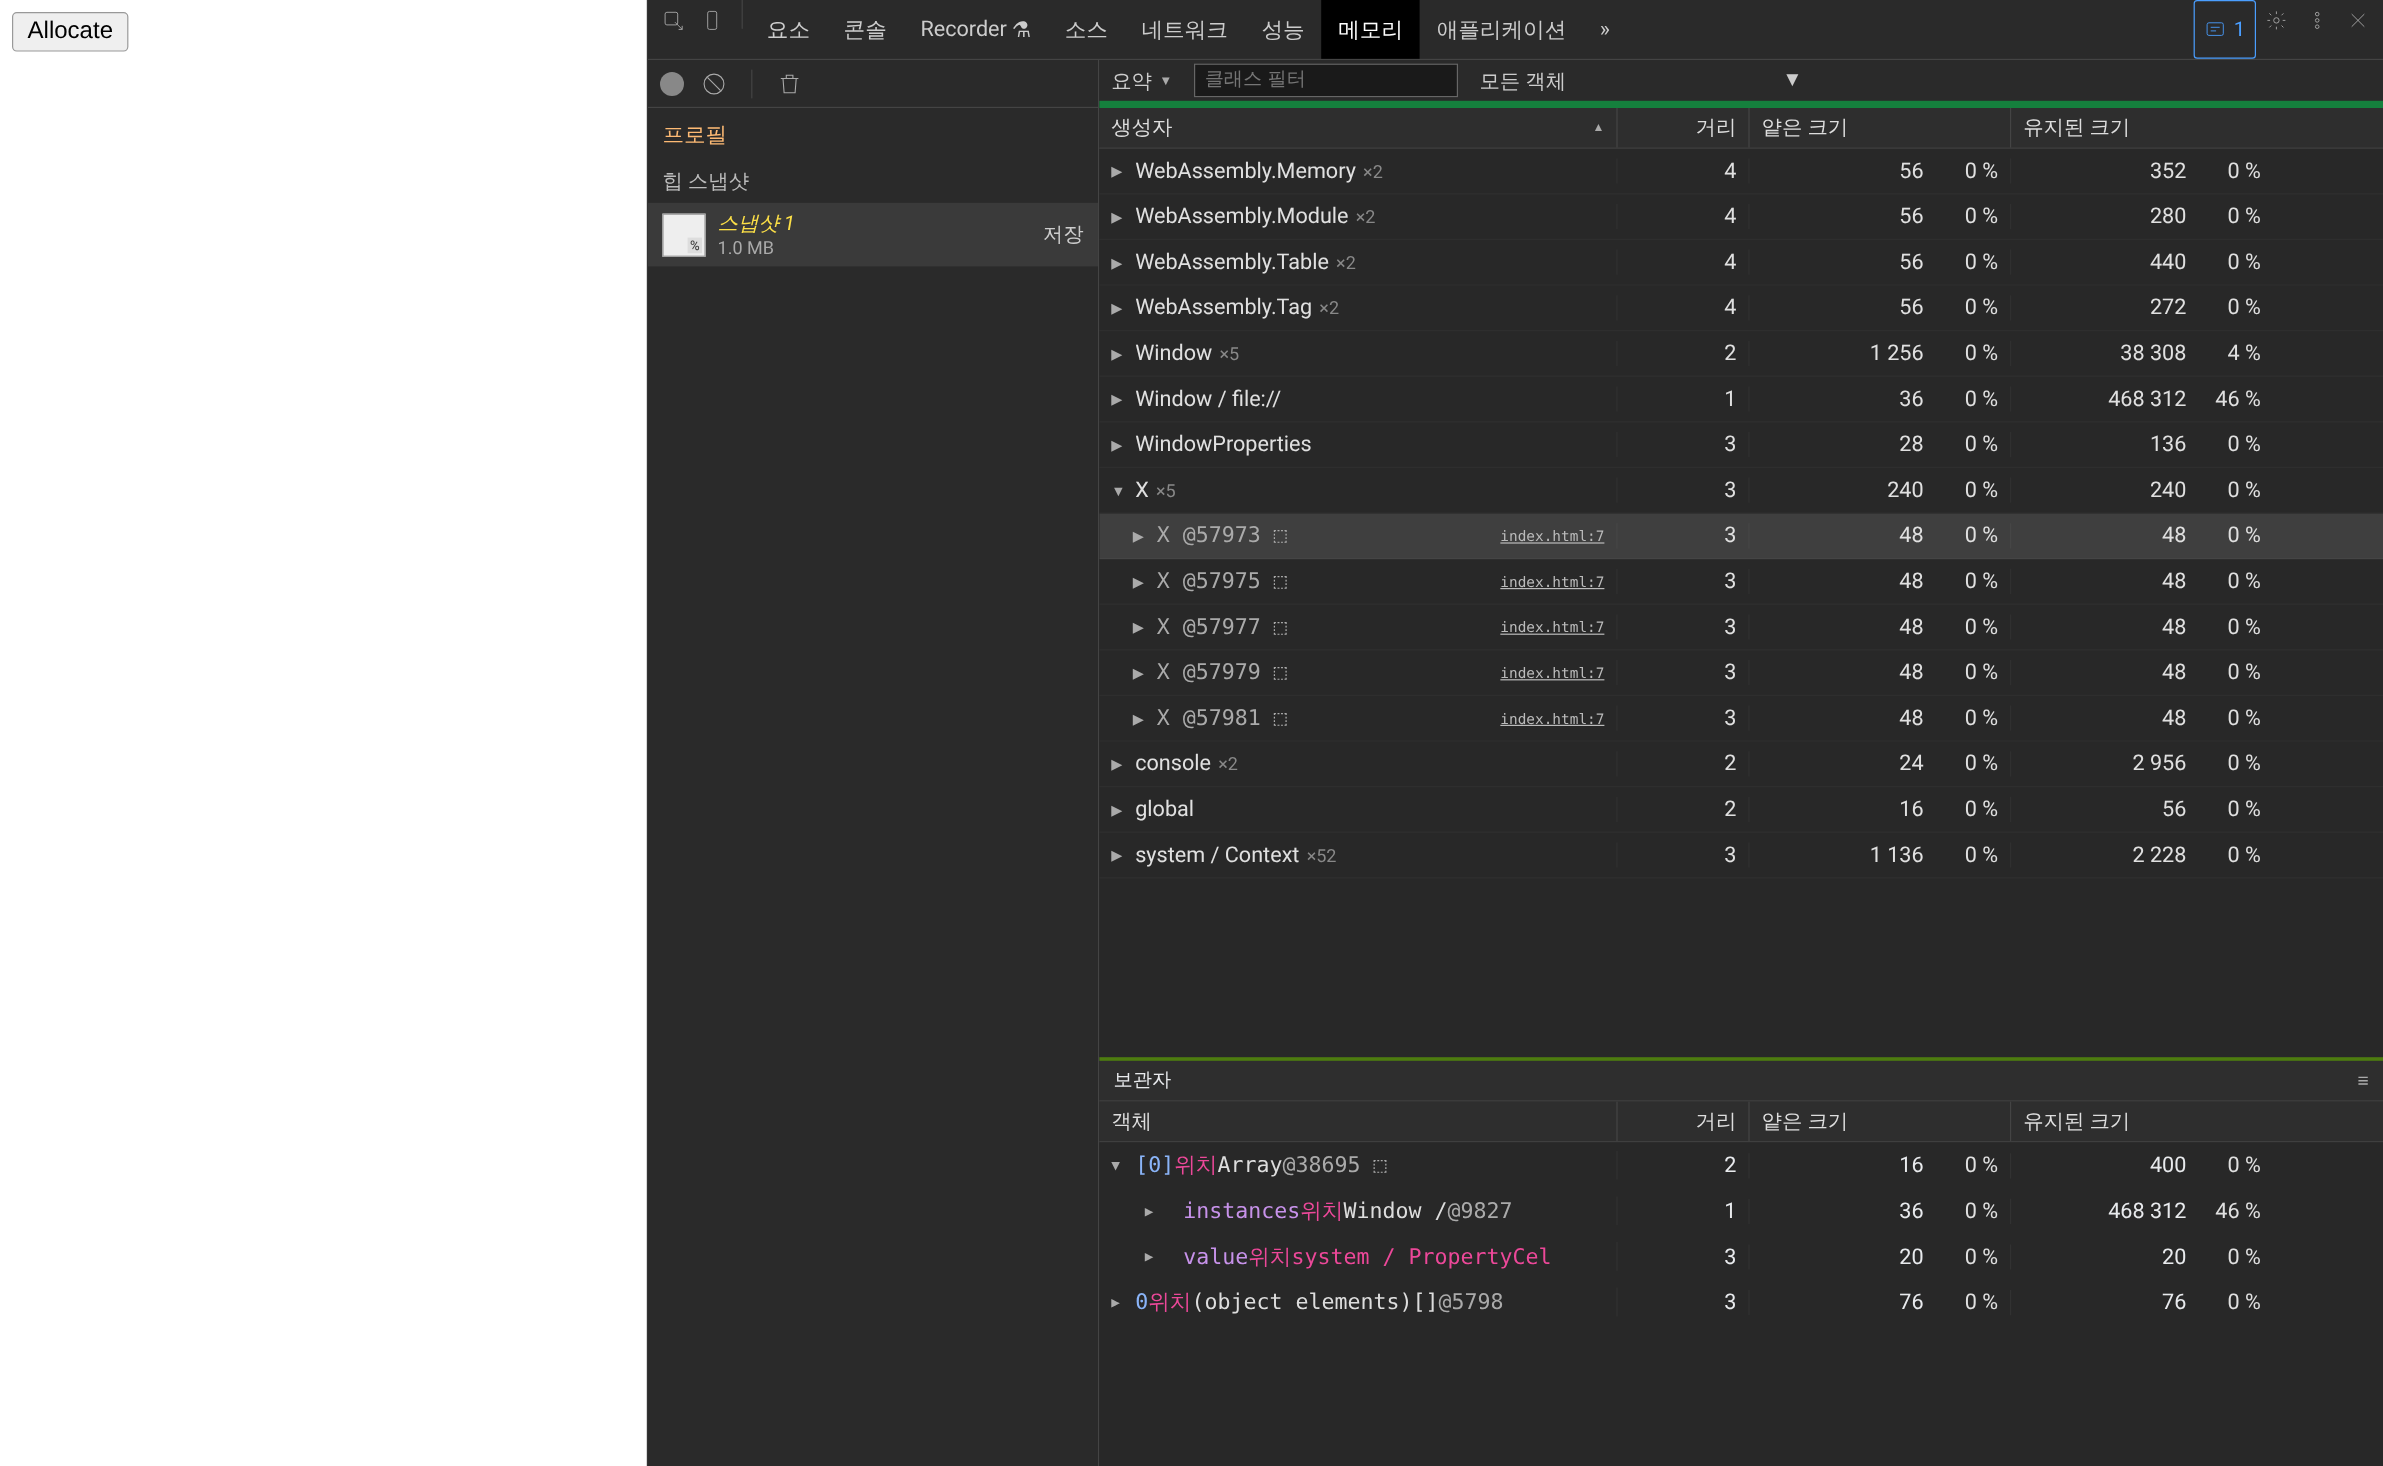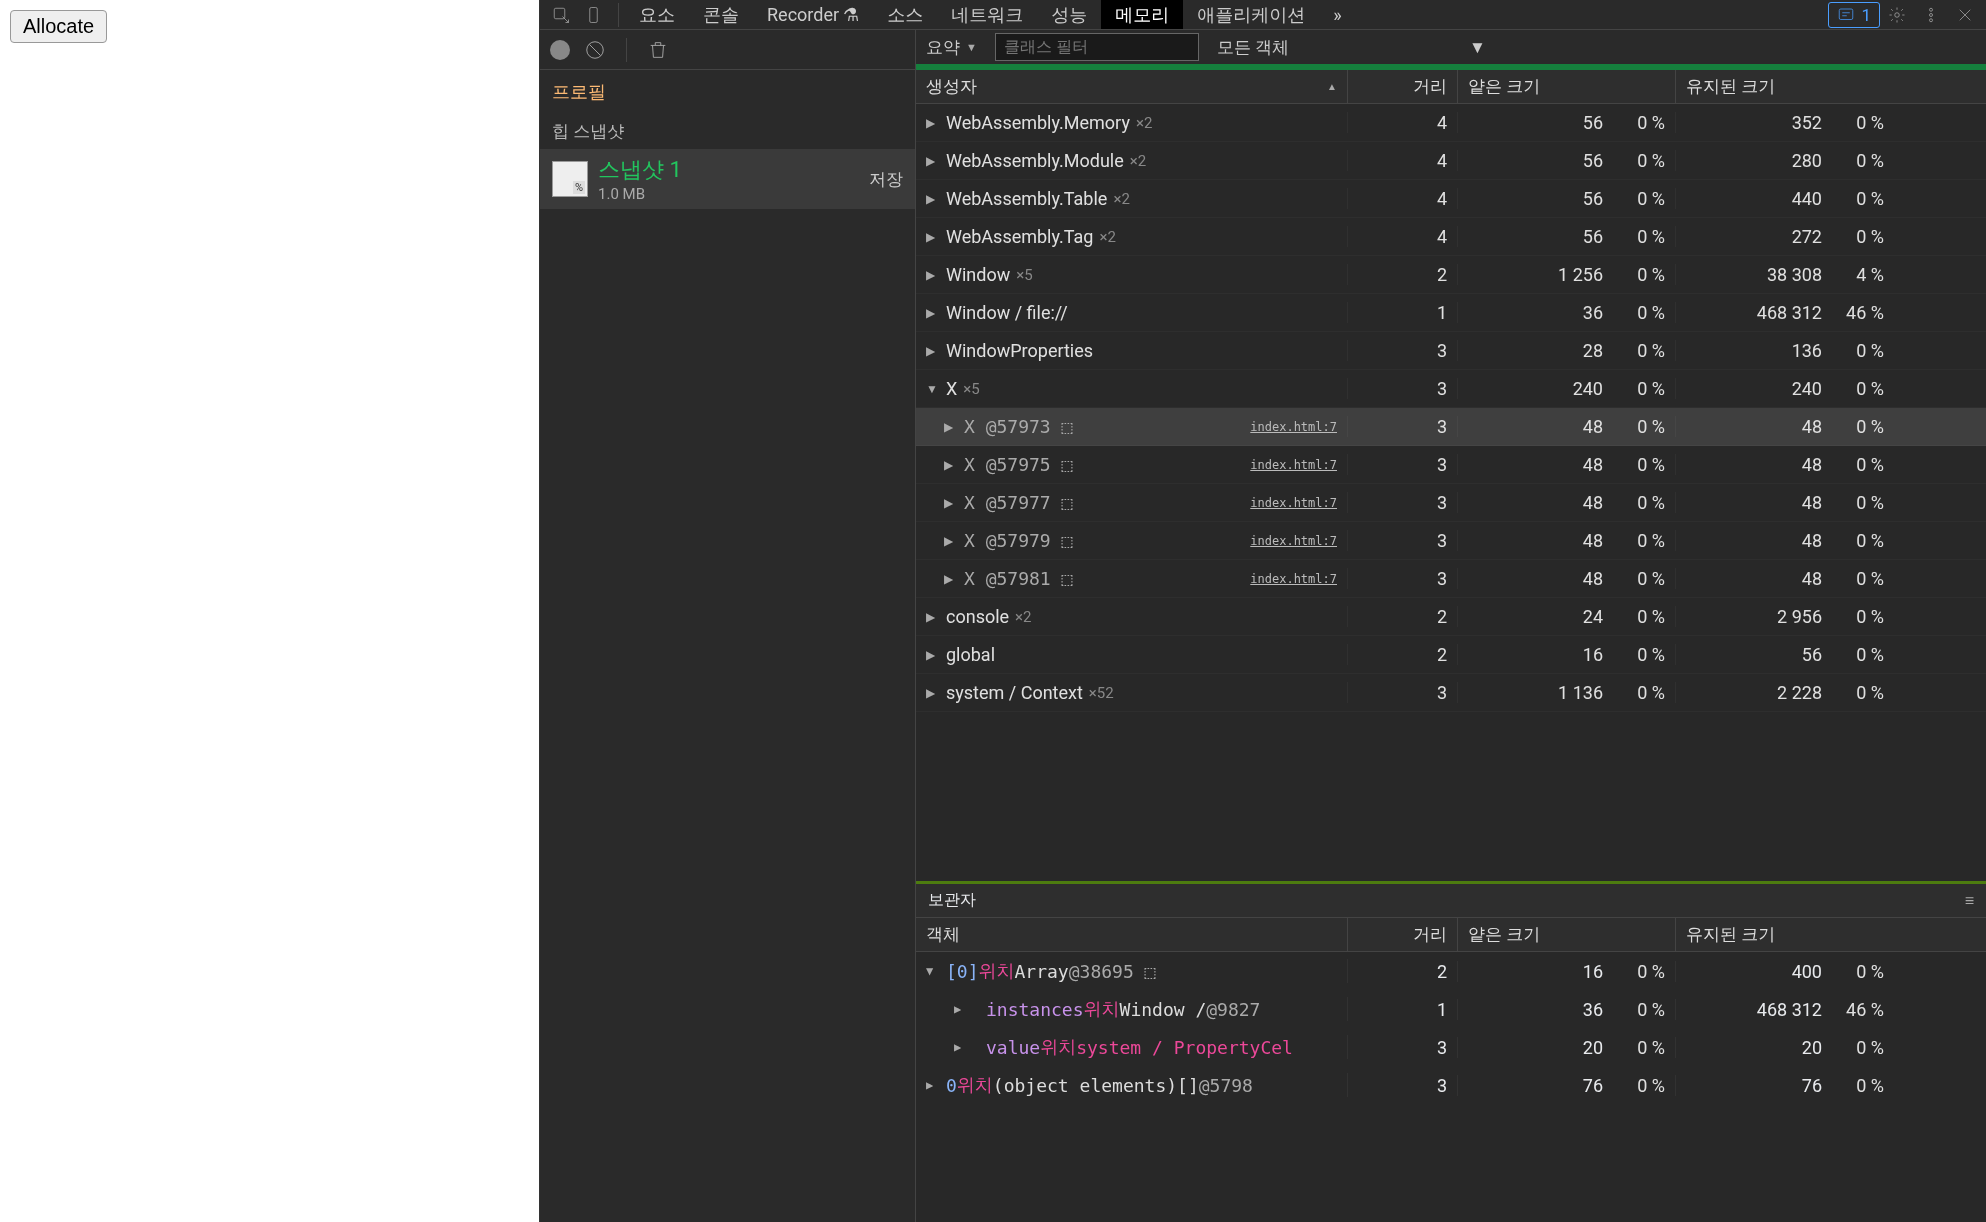--- a/index.html
+++ b/index.html
@@ -37,23 +37,22 @@
   flex: 1;
   display: flex;
   flex-direction: column;
   background: #282828;
   font-size: 17px;
 }
 
 
 .devtools-tabbar {
   display: flex;
-  align-items: center;
   background: #2a2a2a;
-  height: 30px;
+  height: 50px;
   border-bottom: 1px solid #444;
   padding: 0 4px;
 }
 .tabbar-iconbtn {
   width: 34px;
   height: 34px;
   display: flex;
   align-items: center;
   justify-content: center;
   color: #aaa;
@@ -150,21 +149,21 @@
 .snapshot-icon::after {
   content: "%";
   position: absolute;
   right: 2px; bottom: 2px;
   font-size: 11px;
   background: #ddd;
   padding: 0 2px;
   color: #333;
 }
 .snapshot-info { flex: 1; }
-.snapshot-name { color: #22c55e; font-size: 22px; }
+.snapshot-name { color: #fde047; font-size: 17px; font-style: italic; }
 .snapshot-size { color: #aaa; font-size: 15px; }
 .snapshot-save { color: #ccc; font-size: 17px; cursor: pointer; }
 
 
 .memory-content {
   flex: 1;
   display: flex;
   flex-direction: column;
   overflow: hidden;
 }
@@ -186,21 +185,21 @@
   color: #ccc;
   cursor: pointer;
   font-size: 17px;
 }
 .filter-dropdown .tri { font-size: 11px; color: #aaa; }
 .filter-input {
   background: #1a1a1a;
   border: 1px solid #666;
   color: #ccc;
   padding: 4px 8px;
-  width: 204px;
+  width: 220px;
   font-size: 16px;
 }
 .filter-all {
   display: flex;
   align-items: center;
   gap: 180px;
   color: #ccc;
   font-size: 17px;
 }
 

